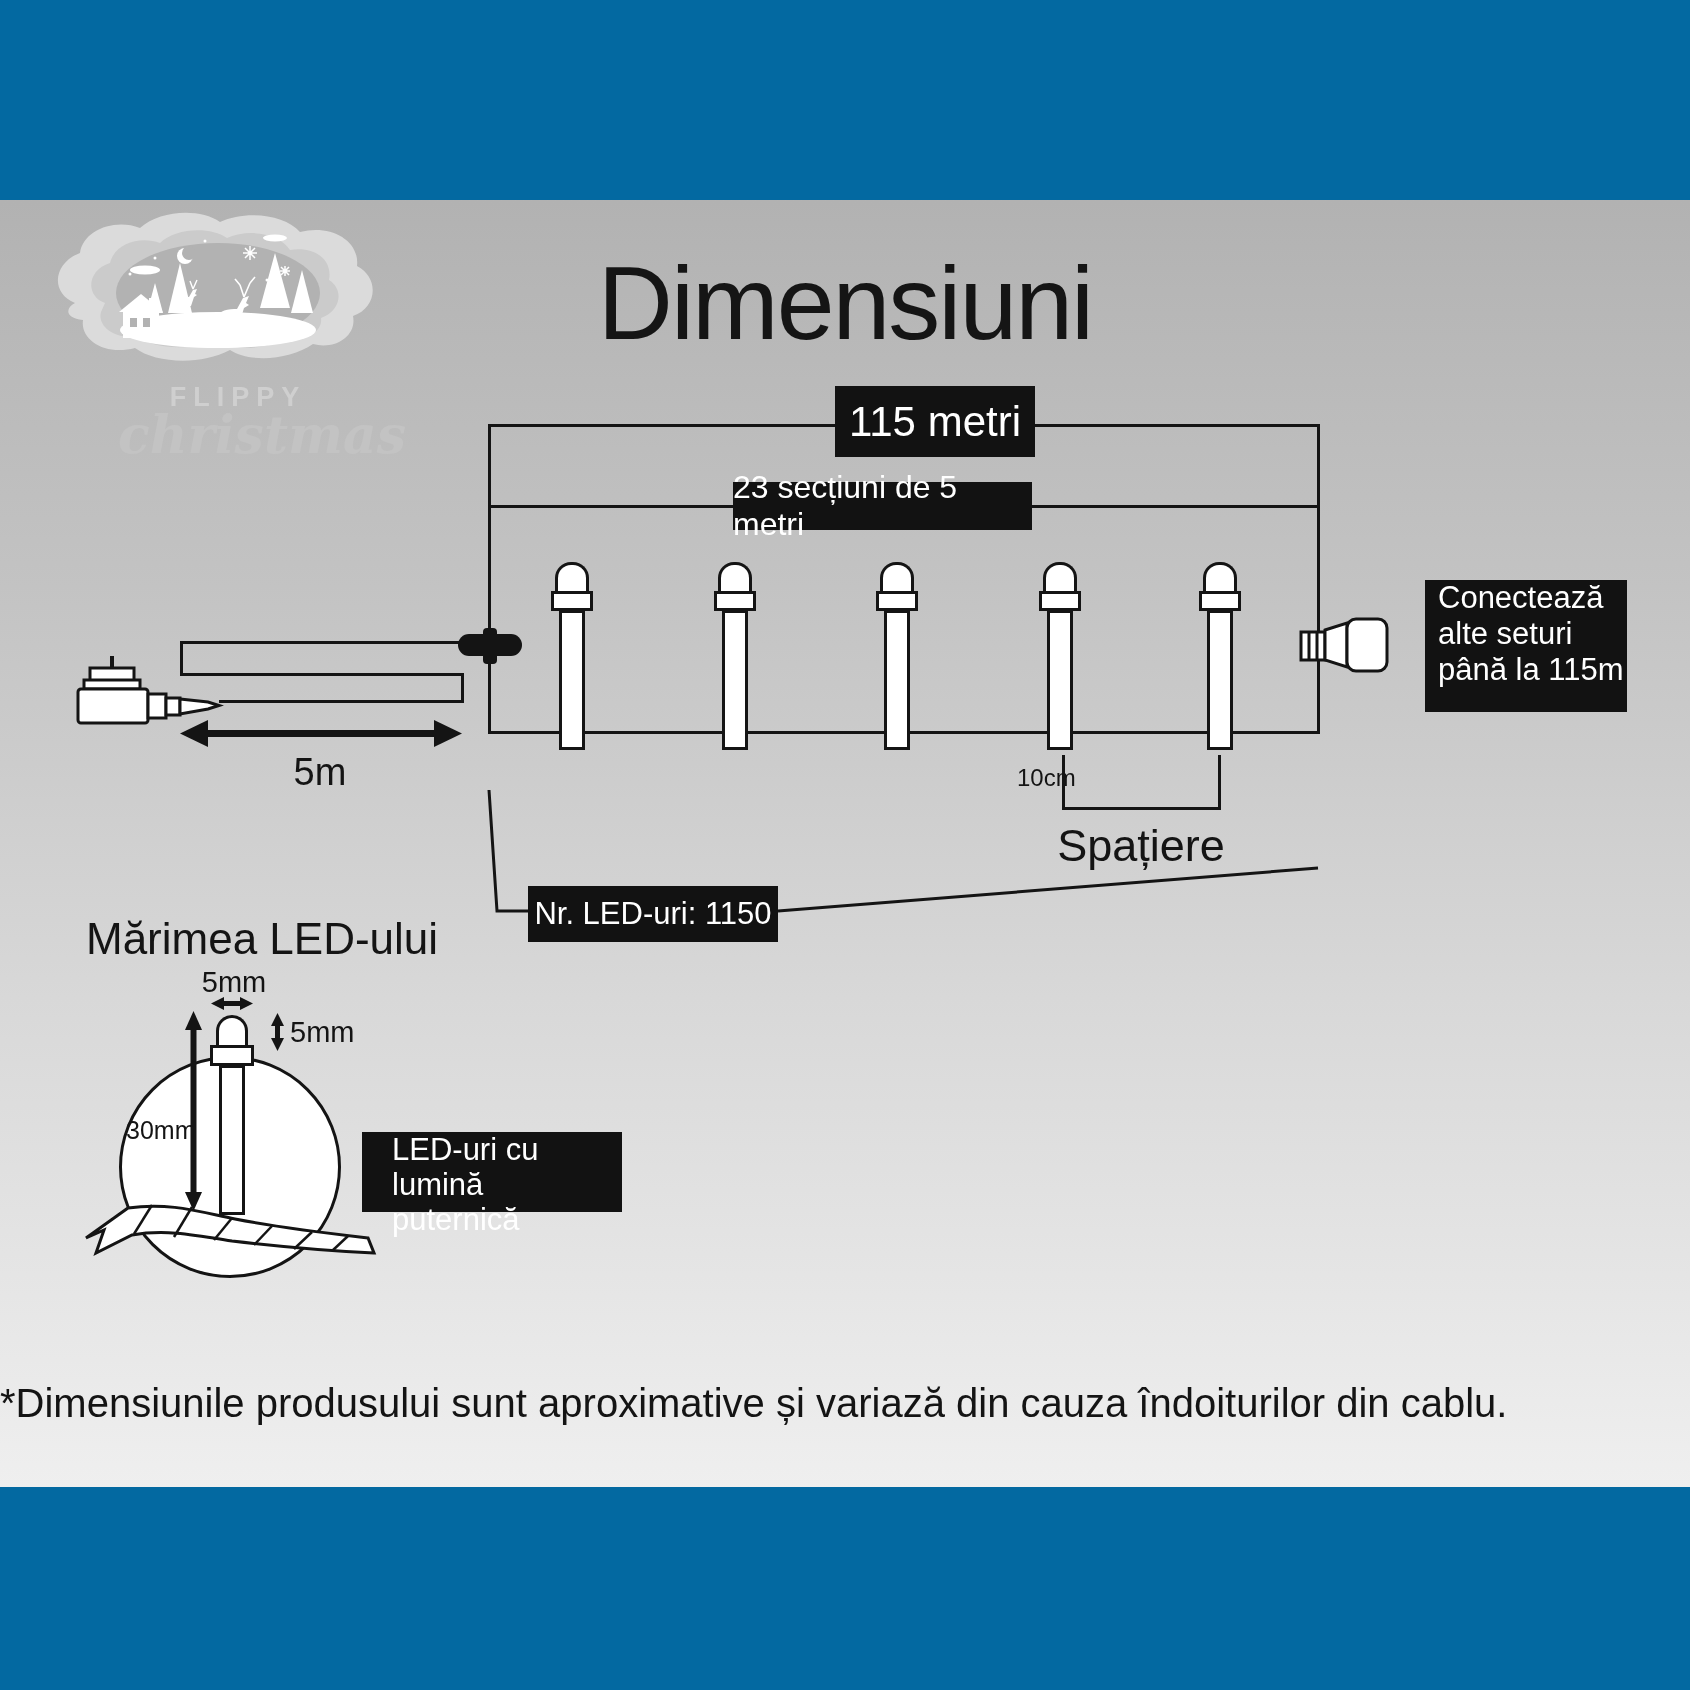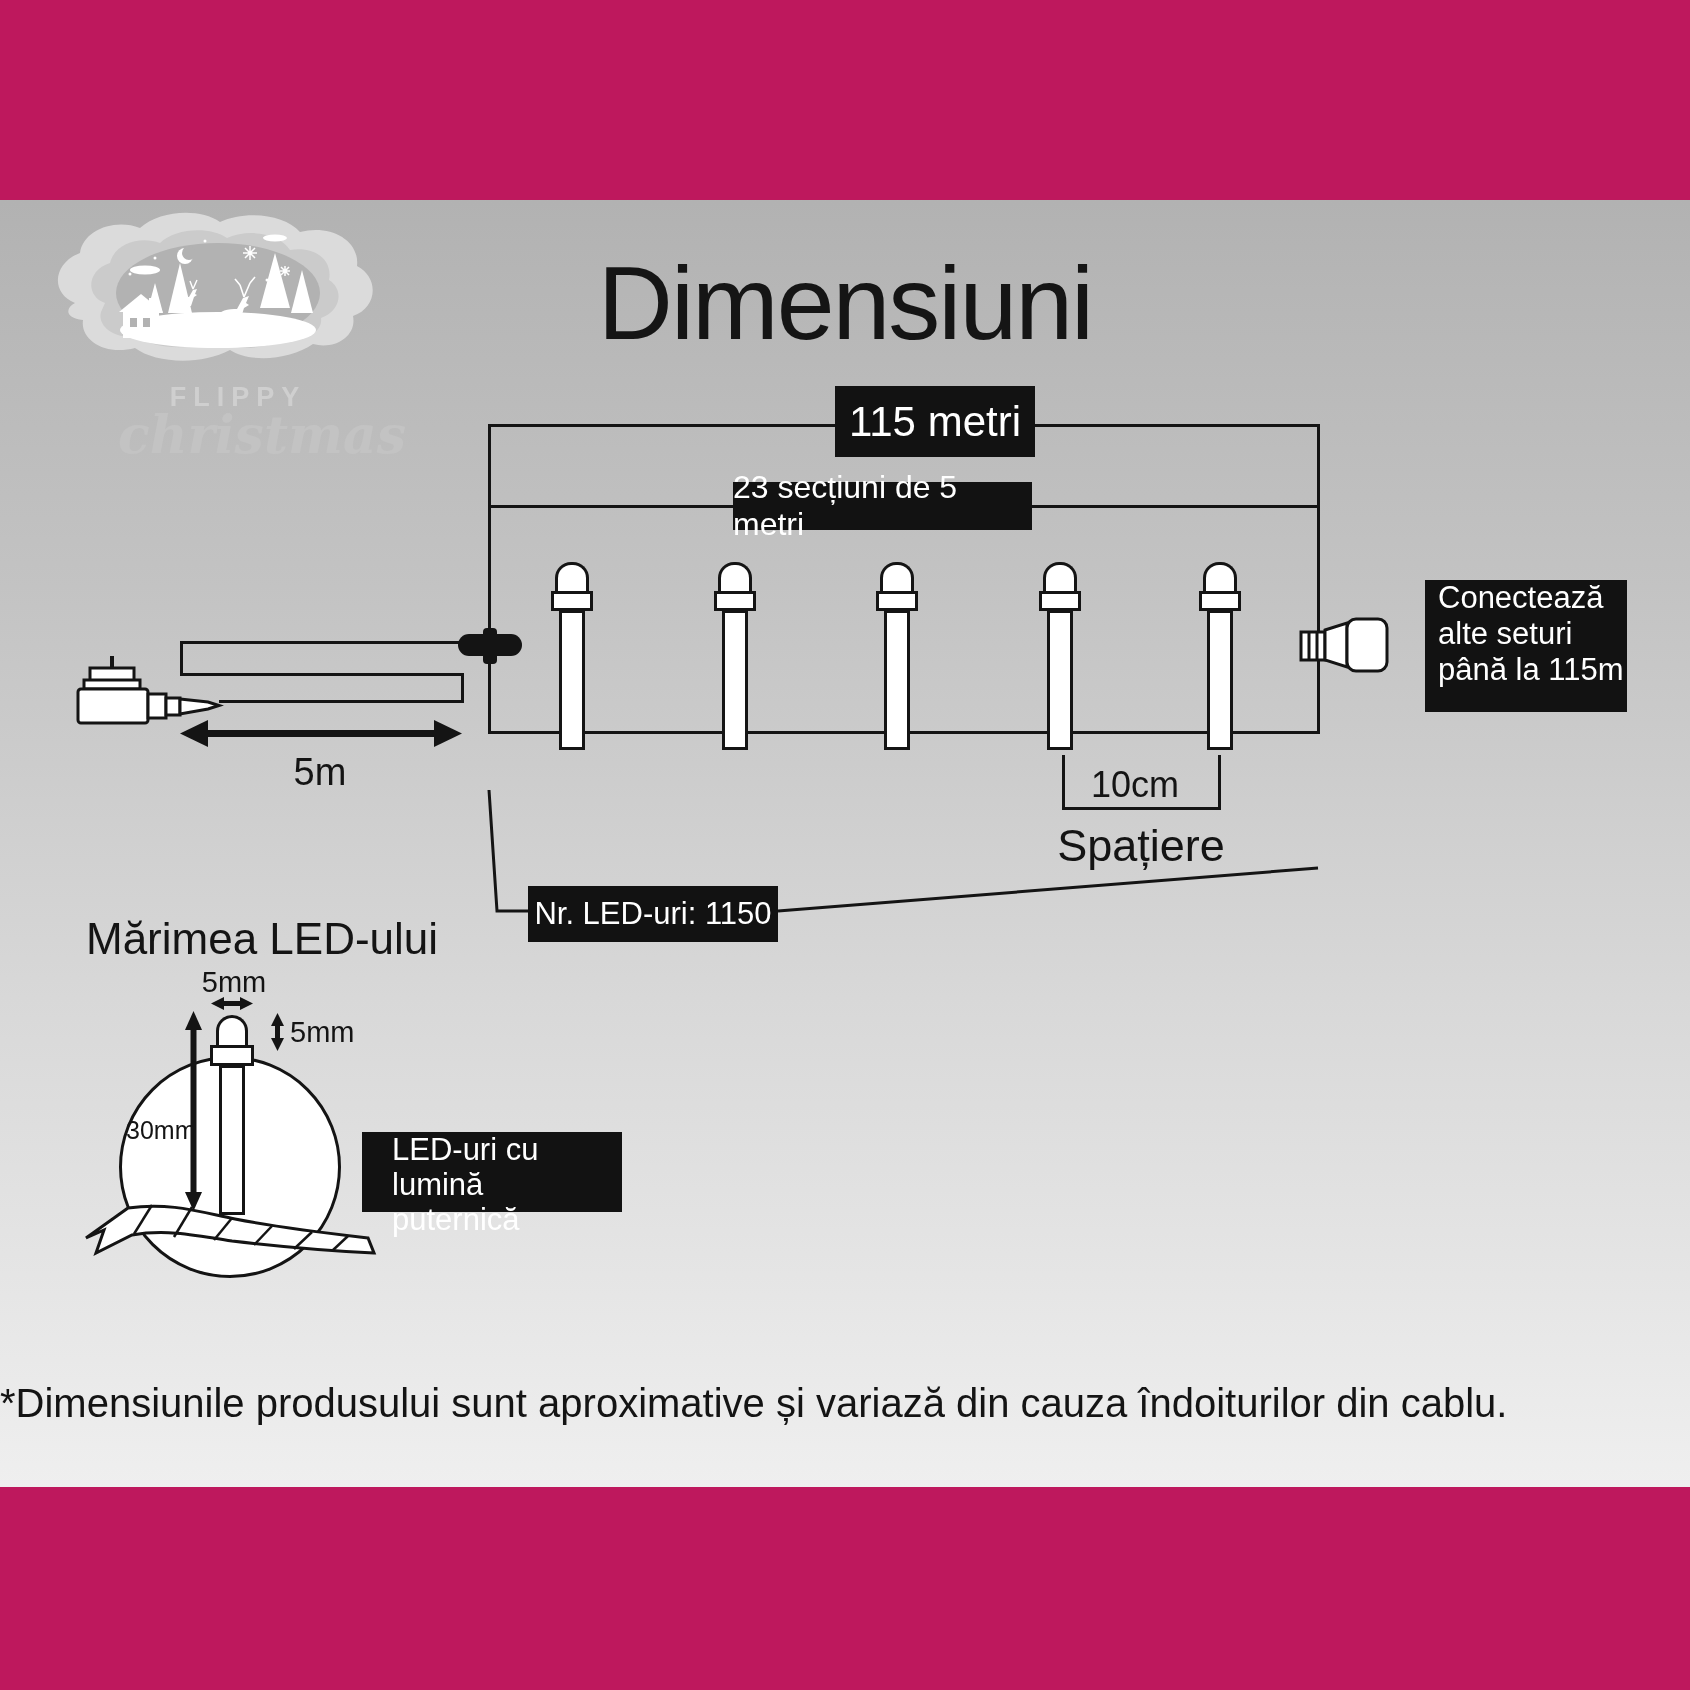--- a/index.html
+++ b/index.html
@@ -1,16 +1,16 @@
 <!DOCTYPE html>
 <html><head>
 <meta charset="utf-8">
 <style>
   html,body{margin:0;padding:0;}
-  .canvas{position:relative;width:1690px;height:1690px;background:#be185d;overflow:hidden;
+  .canvas{position:relative;width:1690px;height:1690px;background:#0369a1;overflow:hidden;
           font-family:"Liberation Sans",sans-serif;color:#141414;}
   .abs{position:absolute;}
   .gray-band{left:0;top:200px;width:1690px;height:1287px;
              background:linear-gradient(180deg,#b2b2b2 0%,#c3c3c3 30%,#d8d8d8 62%,#efefef 100%);z-index:0;}
   .overlay{left:0;top:0;width:1690px;height:1690px;z-index:2;pointer-events:none;}
   .logo-svg{left:35px;top:208px;width:370px;height:172px;z-index:1;}
   .logo-brand{left:168px;top:382px;width:140px;text-align:center;font-size:27px;letter-spacing:7px;
               color:#cfcfcf;z-index:1;font-weight:bold;}
   .logo-script{left:118px;top:404px;width:250px;text-align:center;font-size:52px;color:#c3c3c3;z-index:1;
                font-family:"DejaVu Serif",serif;font-style:italic;font-weight:bold;}
@@ -19,21 +19,21 @@
   .black-box{background:#121212;color:#ffffff;display:flex;align-items:center;justify-content:center;
              z-index:4;}
   .black-box.left{align-items:flex-start;flex-direction:column;justify-content:flex-start;}
   .box-115{left:797px;top:386px;width:200px;height:71px;font-size:42px;margin-left:38px;}
   .box-23{left:733px;top:482px;width:299px;height:48px;font-size:32px;}
   .box-connect{left:1425px;top:580px;width:202px;height:132px;font-size:31px;line-height:36px;padding-left:13px;box-sizing:border-box;}
   .box-nrled{left:528px;top:886px;width:250px;height:56px;font-size:31px;}
   .box-strong{left:362px;top:1132px;width:260px;height:80px;font-size:31px;line-height:35px;padding-left:30px;box-sizing:border-box;}
   .lbl{z-index:4;white-space:nowrap;}
   .lbl-5m{left:250px;top:751px;width:140px;text-align:center;font-size:38px;}
-  .lbl-10cm{left:1039px;top:764px;width:140px;text-align:right;font-size:36px;}
+  .lbl-10cm{left:1017px;top:764px;width:140px;text-align:left;font-size:24px;}
   .lbl-spatiere{left:1031px;top:820px;width:220px;text-align:center;font-size:45px;}
   .lbl-led-heading{left:86px;top:914px;font-size:44px;}
   .lbl-5mm-top{left:189px;top:966px;width:90px;text-align:center;font-size:29px;}
   .lbl-5mm-right{left:290px;top:1016px;width:90px;font-size:29px;}
   .lbl-30mm{left:126px;top:1116px;width:80px;font-size:25px;}
   .footnote{left:0;top:1381px;width:1588px;font-size:40px;z-index:4;white-space:nowrap;}
   .led{z-index:3;}
   .led .part{position:absolute;background:#ffffff;border:3px solid #141414;box-sizing:border-box;}
   .dome{border-radius:16px 16px 0 0;border-bottom:none !important;}
   .size-circle{left:119px;top:1056px;width:222px;height:222px;border:3px solid #141414;border-radius:50%;

